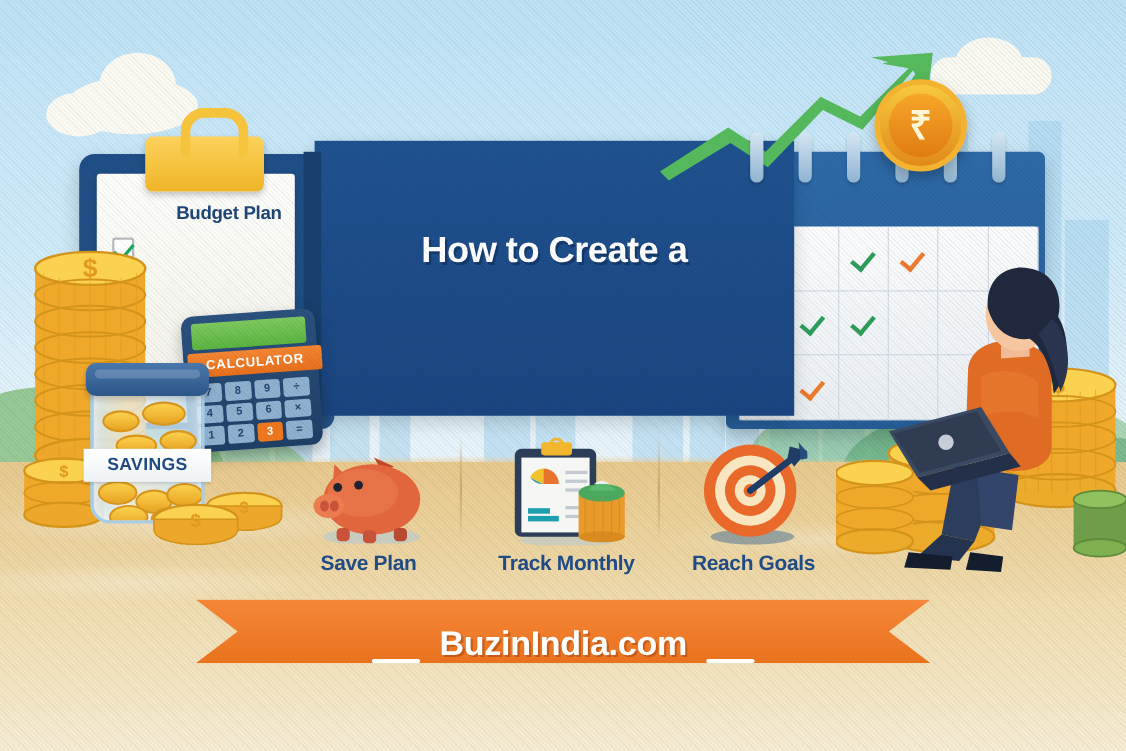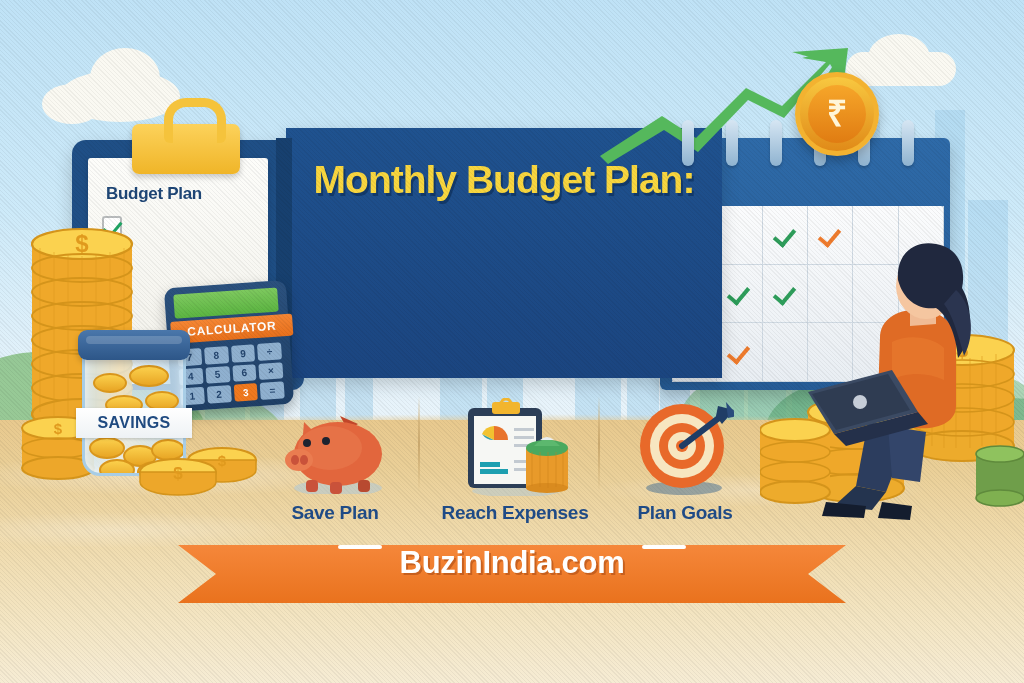--- a/index.html
+++ b/index.html
@@ -55,21 +55,21 @@
               border-radius:12px; }
   .cb-paper { position:absolute; left:16px; top:18px; width:180px; height:226px;
               background:linear-gradient(#fdfdfa,#f2f1ea); border-radius:3px;
               box-shadow:0 2px 6px rgba(0,0,0,.16); }
   .cb-clip { position:absolute; left:60px; top:-16px; width:108px; height:50px;
              background:linear-gradient(#fcd25b,#f0b528); border-radius:7px;
              box-shadow:0 3px 6px rgba(0,0,0,.22); z-index:4; }
   .cb-clip:before { content:""; position:absolute; left:32px; top:-26px; width:44px; height:36px;
              border:9px solid #f5c33c; border-radius:22px 22px 6px 6px; border-bottom:none;
              background:transparent; }
-  .cb-title { position:absolute; left:34px; top:44px; width:150px; text-align:left;
+  .cb-title { position:absolute; left:34px; top:44px; width:150px; text-align:right;
               font-size:17px; font-weight:bold; color:#1e4676; letter-spacing:-.3px; }
   .cb-rows { position:absolute; left:30px; top:76px; width:156px; }
   .cb-row { display:flex; align-items:center; gap:9px; margin-bottom:16px; }
   .cb-chk { width:20px; height:20px; border:2px solid #b9bcbd; border-radius:3px; background:#fff;
             position:relative; flex:none; }
   .cb-chk:after { content:""; position:absolute; left:3px; top:0px; width:8px; height:15px;
             border:3px solid #1fa463; border-top:none; border-left:none; transform:rotate(40deg); }
   .cb-lines { flex:1; }
   .cb-line { height:3px; background:#c4c9ce; border-radius:2px; margin-bottom:6px; }
   .cb-line.s { width:78%; }
@@ -184,21 +184,21 @@
   
   .target { position:absolute; left:34px; top:8px; width:100px; height:96px; }
 
   
   .ribbon-o { position:absolute; left:178px; top:545px; width:668px; height:62px; z-index:9; }
   .ro-body { position:absolute; left:0; top:0; width:668px; height:58px;
              background:linear-gradient(#f5873a,#e9721d);
              clip-path:polygon(0 0, 668px 0, 630px 29px, 668px 58px, 0 58px, 38px 29px);
              box-shadow:0 5px 12px rgba(0,0,0,.22); }
   .ro-text { position:absolute; left:0; top:0; width:668px; height:58px;
-             display:flex; align-items:flex-start; justify-content:center; gap:18px; }
+             display:flex; align-items:flex-end; justify-content:center; gap:18px; }
   .ro-text .dash { width:44px; height:4px; background:#ffffff; border-radius:2px; }
   .ro-text .url { font-size:31px; font-weight:bold; color:#ffffff; letter-spacing:-.3px;
                   text-shadow:2px 2px 0 rgba(150,60,10,.45); }
 
   .noise { position:absolute; inset:0; pointer-events:none; opacity:.05;
            background-image:repeating-linear-gradient(45deg,#000 0 1px,transparent 1px 3px); }
 </style>
 </head>
 <body>
 
@@ -449,21 +449,21 @@
   <svg style="position:absolute;left:134px;top:438px;width:128px;height:58px;z-index:6" viewBox="0 0 128 58">
     <ellipse cx="88" cy="22" rx="34" ry="12" fill="#fbd24f" stroke="#d4941b" stroke-width="2"></ellipse>
     <path d="M54 22 L54 32 A34 12 0 0 0 122 32 L122 22 Z" fill="#eda72a" stroke="#d4941b" stroke-width="1.5"></path>
     <text x="88" y="28" font-size="15" font-weight="bold" fill="#e09a1e" text-anchor="middle" font-family="Liberation Sans, sans-serif">$</text>
     <ellipse cx="44" cy="34" rx="38" ry="13" fill="#fbd24f" stroke="#d4941b" stroke-width="2"></ellipse>
     <path d="M6 34 L6 44 A38 13 0 0 0 82 44 L82 34 Z" fill="#eda72a" stroke="#d4941b" stroke-width="1.5"></path>
     <text x="44" y="41" font-size="17" font-weight="bold" fill="#e09a1e" text-anchor="middle" font-family="Liberation Sans, sans-serif">$</text>
   </svg>
 
   <div class="title-panel">
-    <div class="t1">Monthly Budget Plan:</div>
+    <div class="t2">How to Create a</div>
   </div>
 
 
   <div class="calc">
     <div class="calc-disp"></div>
     <div class="calc-lbl">CALCULATOR</div>
     <div class="calc-keys">
       <span class="ckey">7</span>
       <span class="ckey">8</span>
       <span class="ckey">9</span>
@@ -535,36 +535,36 @@
           <path d="M84 42 Q91 36 98 42 Z" fill="#e9eef0"></path>
           <g stroke="#c87f18" stroke-width="1" opacity=".5">
             <line x1="76" y1="54" x2="76" y2="88"></line>
               <line x1="84" y1="54" x2="84" y2="89"></line>
             <line x1="92" y1="54" x2="92" y2="90"></line>
               <line x1="100" y1="54" x2="100" y2="89"></line>
             <line x1="107" y1="54" x2="107" y2="88"></line>
           </g>
         </g>
       </svg>
-      <div class="lbl">Reach Expenses</div>
+      <div class="lbl">Track Monthly</div>
     </div>
 
     <div class="feat" style="left:350px">
       <svg class="target" viewBox="0 0 100 96">
         <ellipse cx="50" cy="88" rx="38" ry="7" fill="#2e5f8f" opacity=".45"></ellipse>
         <circle cx="48" cy="46" r="42" fill="#e8692a"></circle>
         <circle cx="48" cy="46" r="32" fill="#f7e6c0"></circle>
         <circle cx="48" cy="46" r="23" fill="#e8692a"></circle>
         <circle cx="48" cy="46" r="14" fill="#f7e6c0"></circle>
         <circle cx="48" cy="46" r="6" fill="#e8692a"></circle>
         <line x1="48" y1="46" x2="90" y2="14" stroke="#1f3d66" stroke-width="6" stroke-linecap="round"></line>
         <path d="M84 6 L100 10 L88 24 L82 16 Z" fill="#1f3d66"></path>
         <path d="M92 2 L104 16 L94 18 Z" fill="#2a4c7c"></path>
       </svg>
-      <div class="lbl">Plan Goals</div>
+      <div class="lbl">Reach Goals</div>
     </div>
   </div>
 
   <div class="ribbon-o">
     <div class="ro-body"></div>
     <div class="ro-text">
       <span class="dash"></span>
       <span class="url">BuzinIndia.com</span>
       <span class="dash"></span>
     </div>

